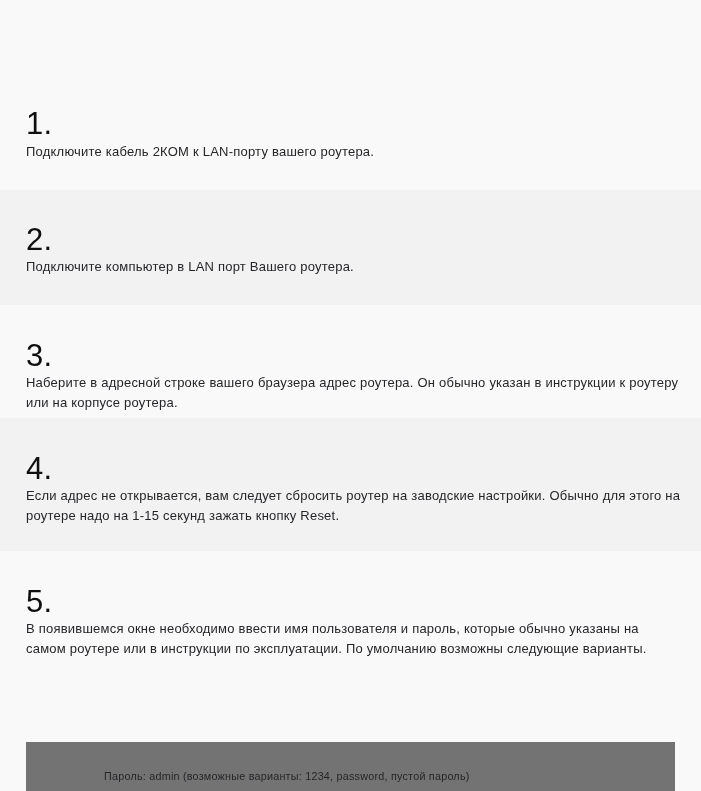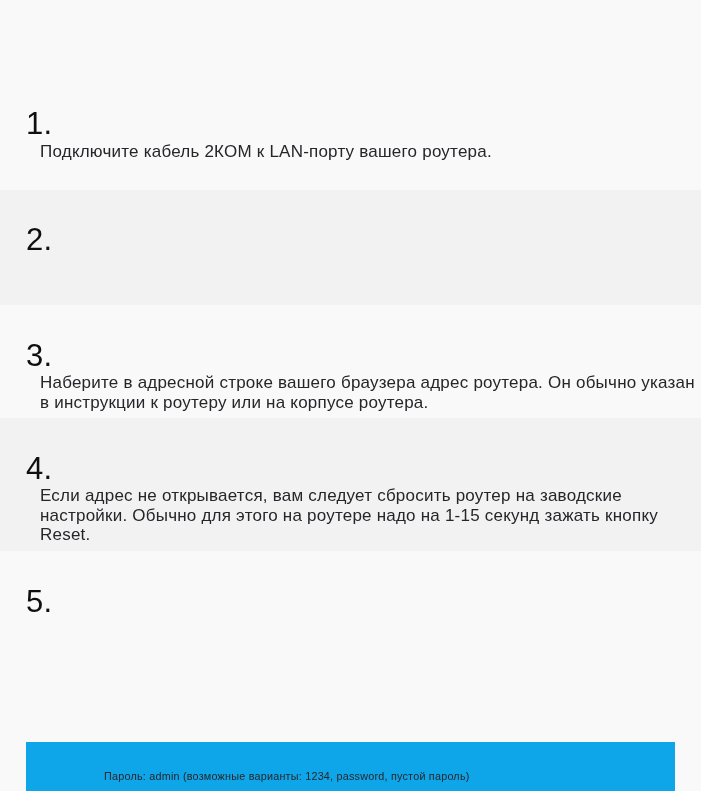--- a/index.html
+++ b/index.html
@@ -52,35 +52,35 @@
     left: 26px;
     font-size: 31px;
     font-weight: 300;
     line-height: 31px;
     letter-spacing: 0.2px;
     color: #0f0f0f;
   }
 
   .step-body {
     position: absolute;
-    left: 40px;
+    left: 26px;
     width: 655px;
-    font-size: 17px;
+    font-size: 13px;
     font-weight: 400;
     line-height: 19.5px;
     letter-spacing: 0.22px;
     color: #26262a;
   }
 
   
   .cred-block {
     position: absolute;
     box-sizing: border-box;
   }
-  .cred-block.shaded { background: #0ea5e9; }
+  .cred-block.shaded { background: #737373; }
 
   .cred-text {
     position: absolute;
     left: 104px;
     font-size: 10.8px;
     font-weight: 400;
     line-height: 19px;
     letter-spacing: 0.22px;
     color: #26262a;
     white-space: nowrap;
@@ -93,34 +93,36 @@
 
   <h1 class="page-title">Настройка доступа к интернету</h1>
 
   <div class="band light" style="top:0px;height:190px;">
     <div class="step-num" style="top:108px;">1.</div>
     <div class="step-body" style="top:142px;">Подключите кабель 2КОМ к LAN-порту вашего роутера.</div>
   </div>
 
   <div class="band shade" style="top:190px;height:115px;">
     <div class="step-num" style="top:34px;">2.</div>
+    <div class="step-body" style="top:67px;">Подключите компьютер в LAN порт Вашего роутера.</div>
   </div>
 
   <div class="band light" style="top:305px;height:113px;">
     <div class="step-num" style="top:35px;">3.</div>
     <div class="step-body" style="top:68px;">Наберите в адресной строке вашего браузера адрес роутера. Он обычно указан в инструкции к роутеру или на корпусе роутера.</div>
   </div>
 
   <div class="band shade" style="top:418px;height:133px;">
     <div class="step-num" style="top:35px;">4.</div>
     <div class="step-body" style="top:68px;">Если адрес не открывается, вам следует сбросить роутер на заводские настройки. Обычно для этого на роутере надо на 1-15 секунд зажать кнопку Reset.</div>
   </div>
 
   <div class="band light" style="top:551px;height:240px;">
     <div class="step-num" style="top:35px;">5.</div>
+    <div class="step-body" style="top:68px;">В появившемся окне необходимо ввести имя пользователя и пароль, которые обычно указаны на самом роутере или в инструкции по эксплуатации. По умолчанию возможны следующие варианты.</div>
   </div>
 
 
   <div class="cred-block shaded" style="left:26px;top:742px;width:649px;height:49px;">
     <div class="cred-text" style="left:78px;top:25px;">Пароль: admin (возможные варианты: 1234, password, пустой пароль)</div>
   </div>
 
 </div>
 
 </body></html>

